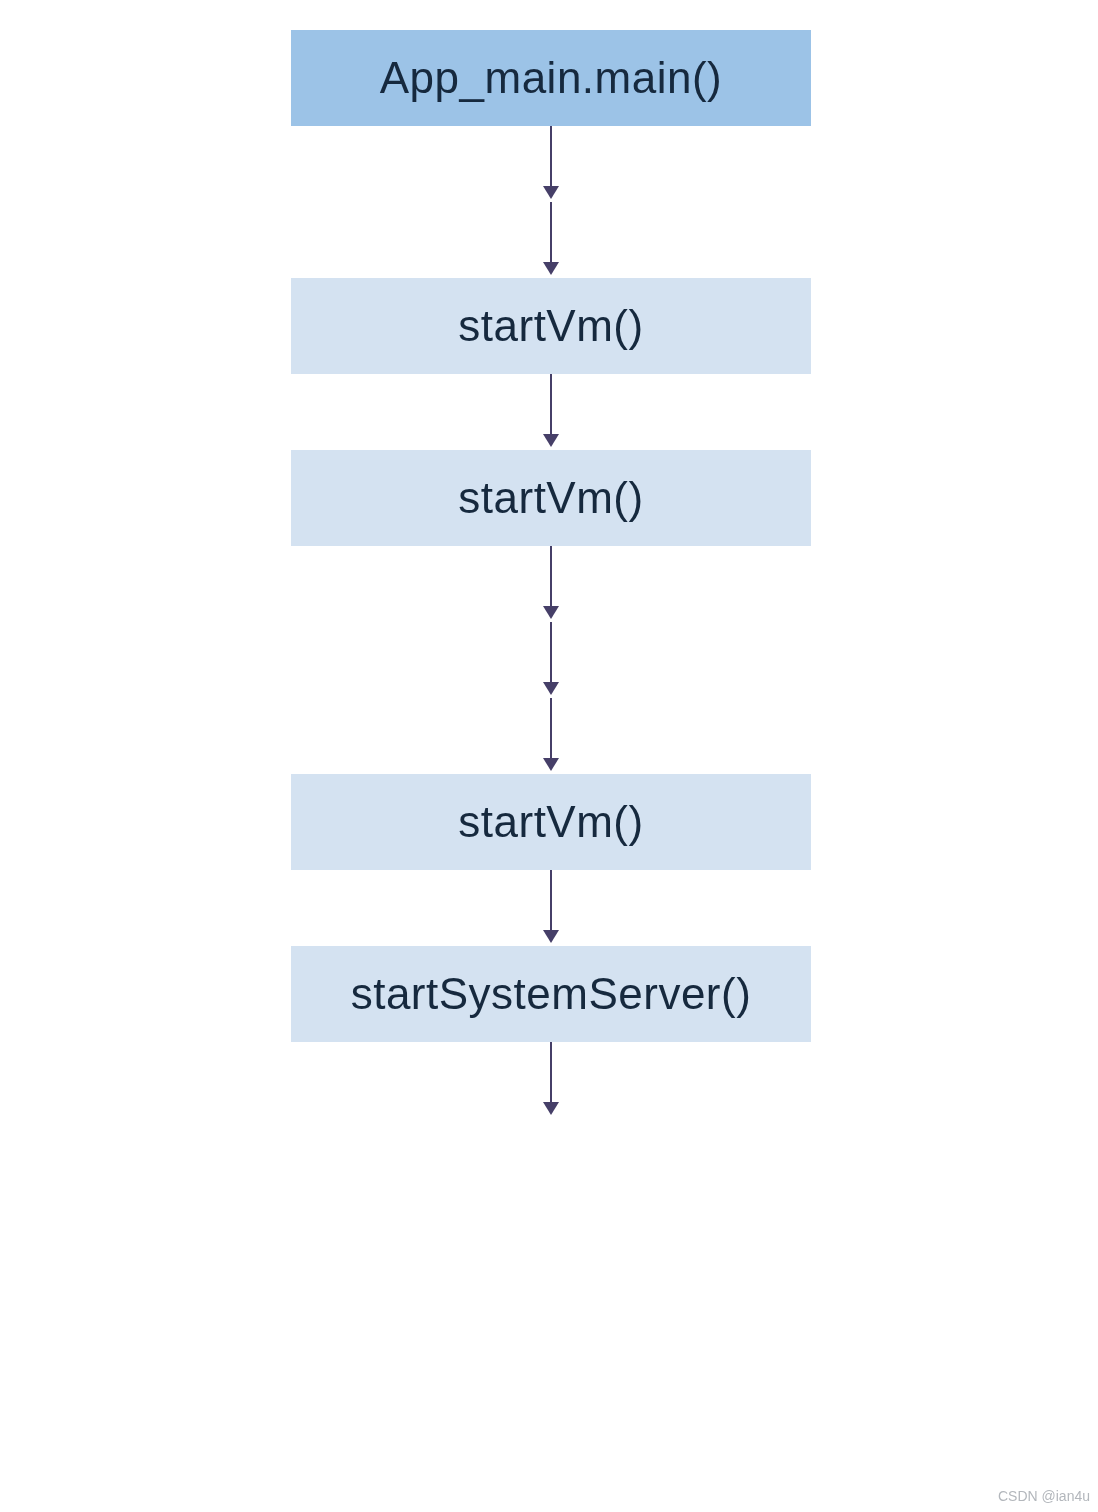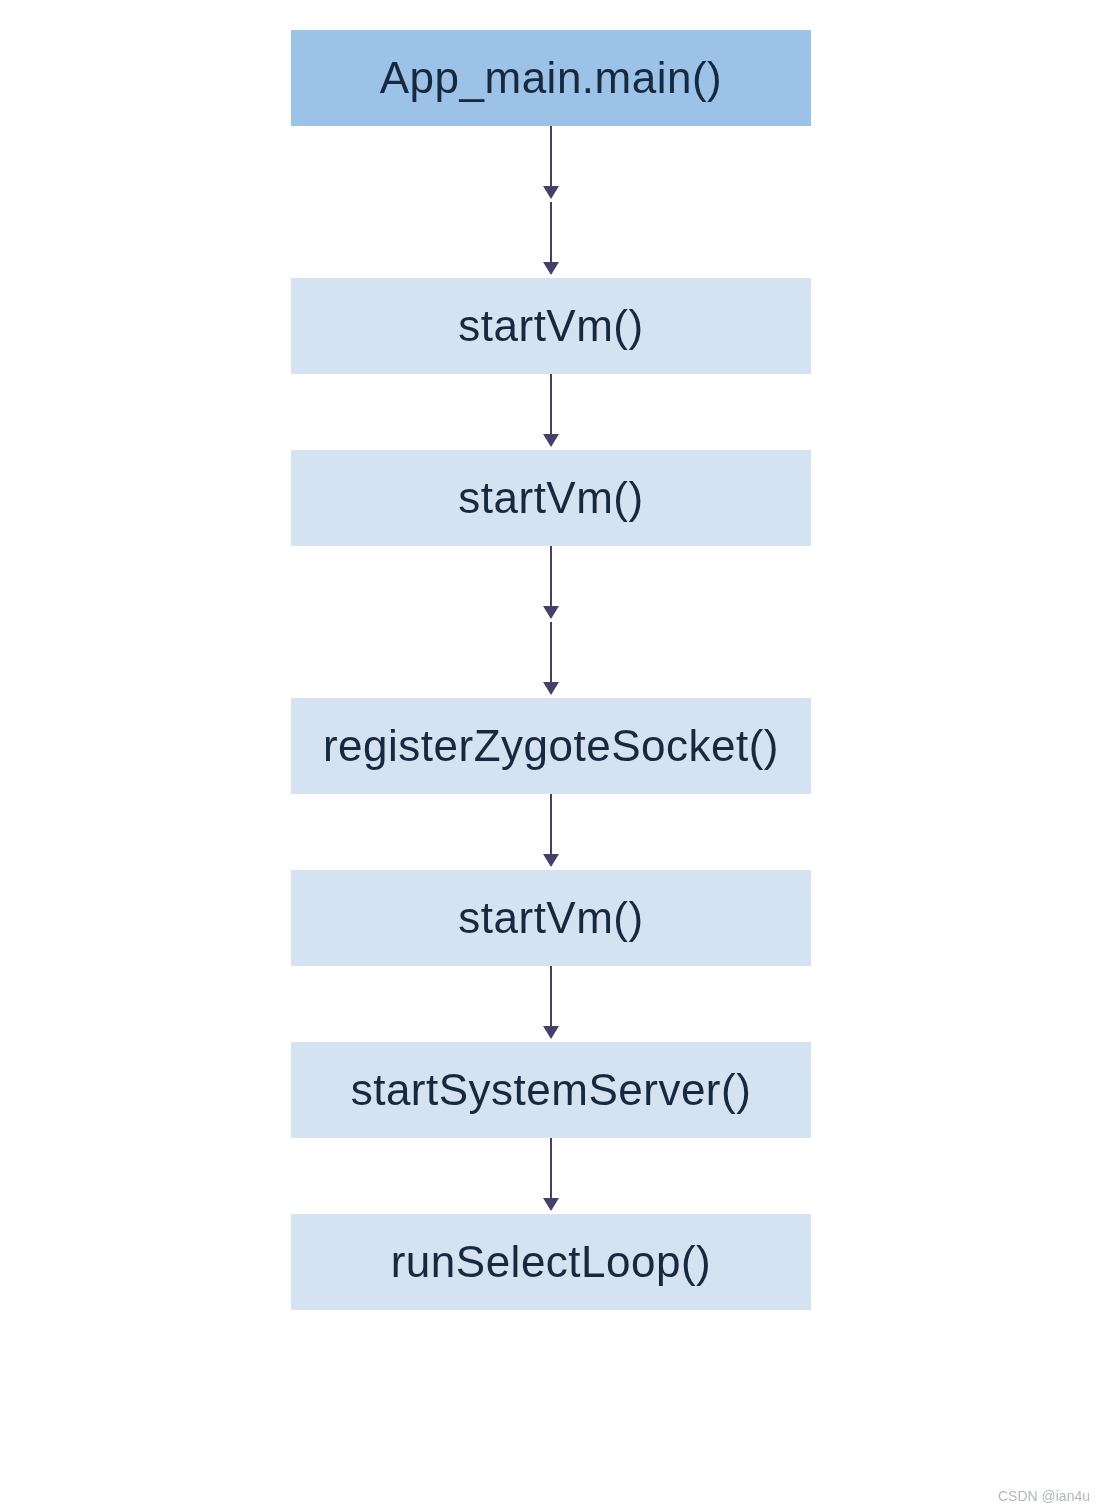--- a/index.html
+++ b/index.html
@@ -104,23 +104,20 @@
     <div class="line"></div>
     <div class="head"></div>
   </div>
 
 
   <div class="arrow">
     <div class="line"></div>
     <div class="head"></div>
   </div>
 
-  <div class="node light">
-    <span>registerZygoteSocket()</span>
-  </div>
 
   <div class="arrow">
     <div class="line"></div>
     <div class="head"></div>
   </div>
 
   <div class="node light">
     <span>startVm()</span>
   </div>
 
@@ -131,18 +128,15 @@
 
   <div class="node light">
     <span>startSystemServer()</span>
   </div>
 
   <div class="arrow">
     <div class="line"></div>
     <div class="head"></div>
   </div>
 
-  <div class="node light">
-    <span>runSelectLoop()</span>
-  </div>
 </div>
 
 <div class="watermark">CSDN @ian4u</div>
 
 </body></html>

